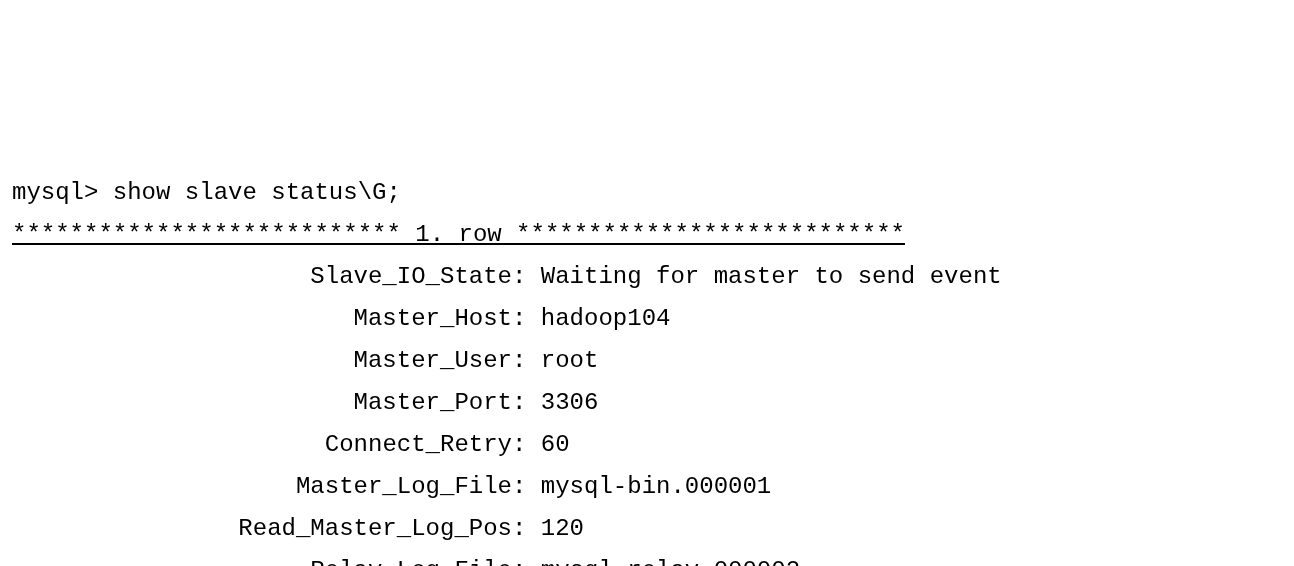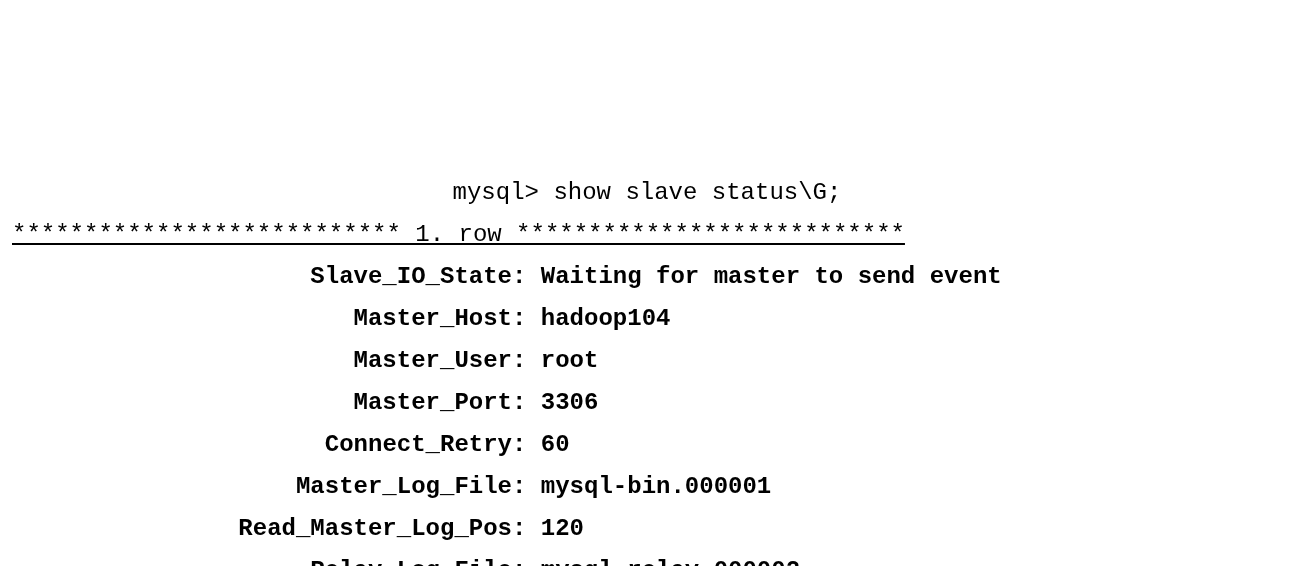--- a/index.html
+++ b/index.html
@@ -11,29 +11,27 @@
       font-family: 'Courier New', Consolas, monospace;
       font-size: 24px;
       background: #fff;
       color: #000;
       padding: 4px 12px;
       white-space: pre;
       line-height: 1.75;
     }
     .prompt-line {
       display: block;
-      text-align: center;
     }
     .row-header {
       display: block;
       text-decoration: underline;
     }
     .status-line {
       display: block;
-      font-weight: bold;
     }
     .label {
       display: inline-block;
       width: 500px;
       text-align: right;
     }
     .colon {
       display: inline;
     }
     .value {

